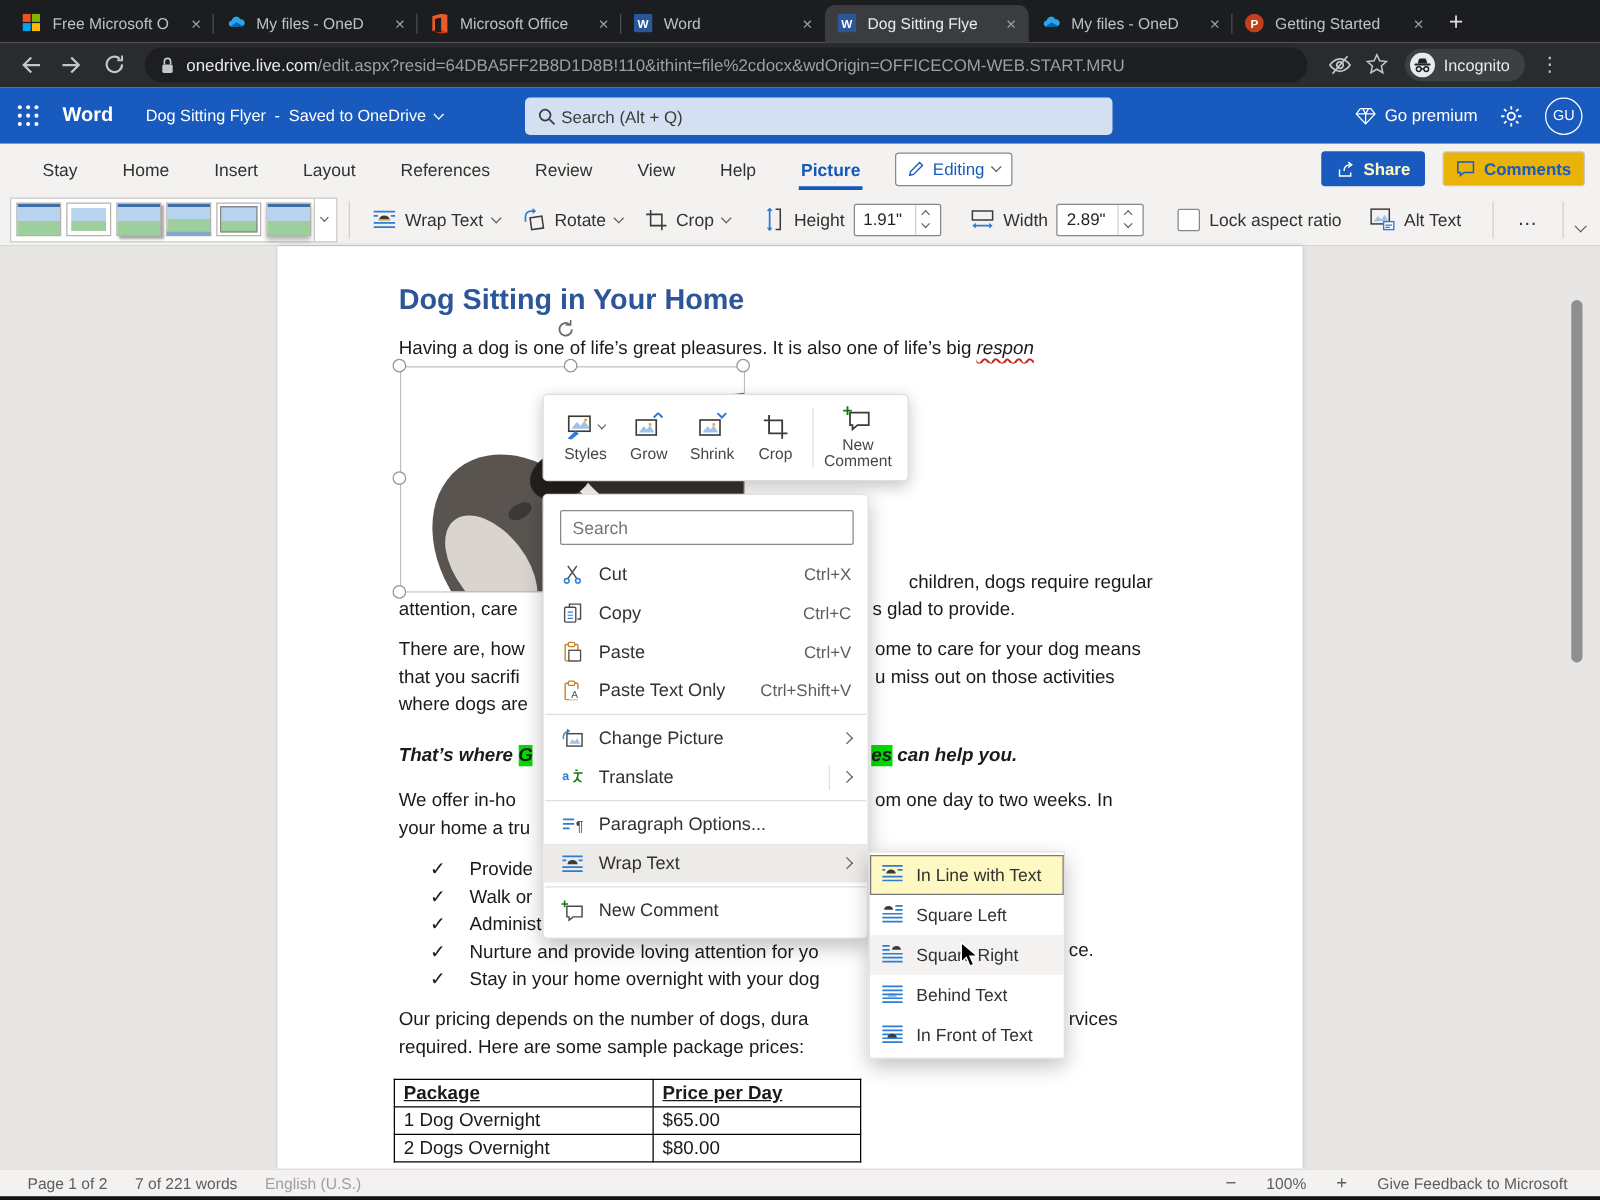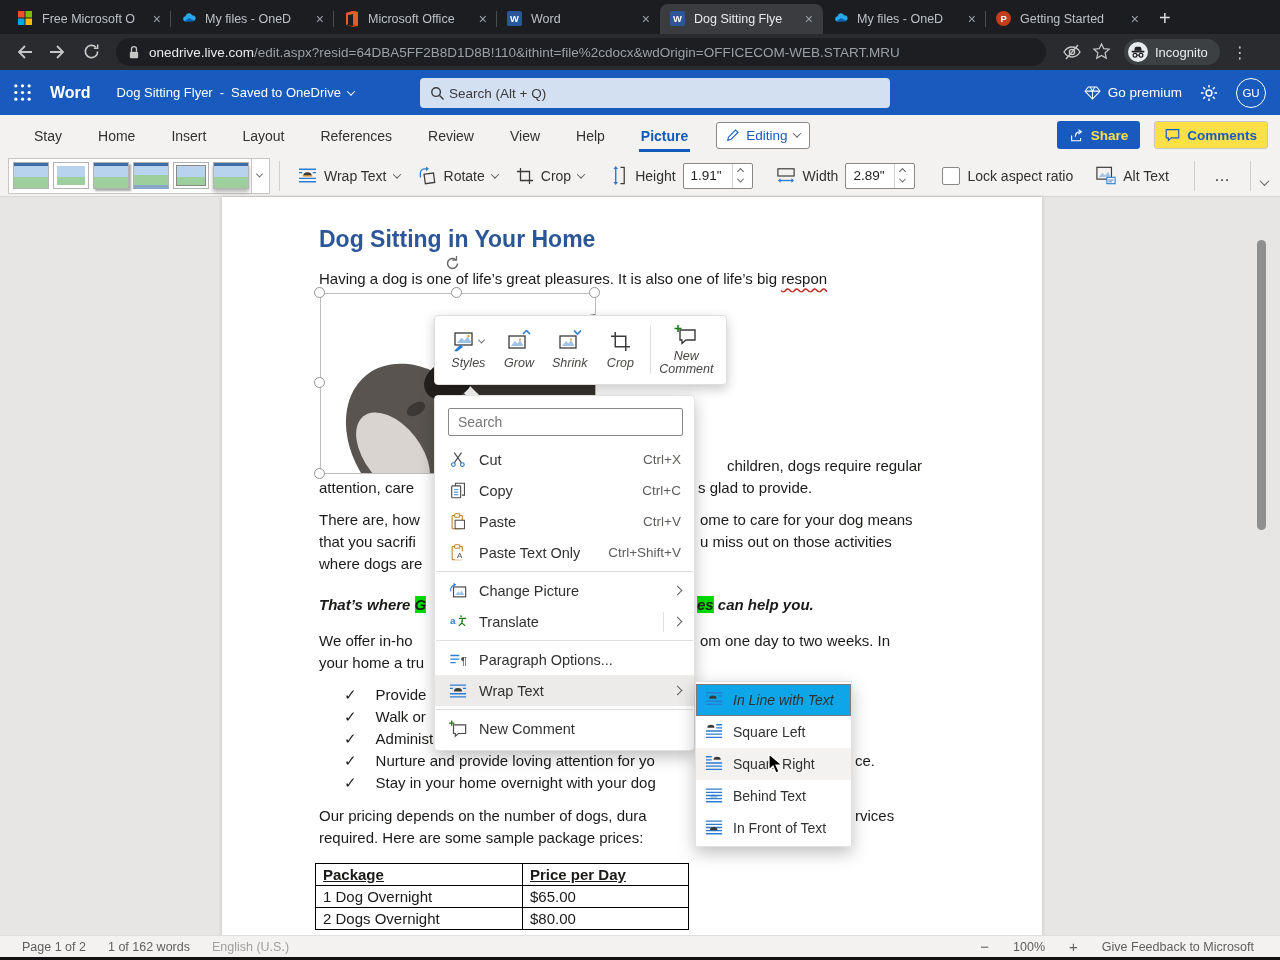--- a/index.html
+++ b/index.html
@@ -39,22 +39,22 @@
   .avatar { width:30px; height:30px; border-radius:50%; border:1.5px solid #fff; display:flex; align-items:center; justify-content:center; font-size:11.5px; }
 
   
   .ribbontabs { left:0; top:115px; width:1280px; height:40px; background:#f3f2f1; display:flex; align-items:center; font-size:14px; color:#323130; }
   .rtab { padding:10px 2px 8px; margin-left:32px; position:relative; }
   .rtab:first-child { margin-left:32px; }
   .rtab.active { color:#1159ba; font-weight:700; }
   .rtab.active::after { content:""; position:absolute; left:0; right:0; bottom:0; height:3px; background:#1159ba; }
   .editbtn { margin-left:26px; height:27px; border:1px solid #8a8886; border-radius:3px; background:#fff; display:flex; align-items:center; gap:6px; padding:0 9px; font-size:13.5px; color:#185abd; }
   .rtright { position:absolute; right:12px; top:6px; display:flex; gap:14px; }
-  .sharebtn { height:28px; background:#185abd; color:#fde047; border-radius:3px; display:flex; align-items:center; gap:7px; padding:0 12px; font-size:13.5px; font-weight:700;text-align:center; }
-  .commentsbtn { height:28px; background:#fde047; border:1px solid #c8c6c4; color:#185abd; border-radius:3px; display:flex; align-items:center; gap:7px; padding:0 10px; font-size:13.5px; font-weight:700; }
+  .sharebtn { height:28px; background:#185abd; color:#fef9c3; border-radius:3px; display:flex; align-items:center; gap:7px; padding:0 12px; font-size:13.5px; font-weight:700;text-align:center; }
+  .commentsbtn { height:28px; background:#eab308; border:1px solid #c8c6c4; color:#185abd; border-radius:3px; display:flex; align-items:center; gap:7px; padding:0 10px; font-size:13.5px; font-weight:700; }
 
   .ribbonrow { left:0; top:155px; width:1280px; height:42px; background:#f3f2f1; border-bottom:1px solid #d8d6d4; display:flex; align-items:center; color:#323130; font-size:14px; }
   .gallery { margin-left:8px; height:36px; background:#fff; border:1px solid #c8c6c4; display:flex; align-items:center; padding:0 2px; }
   .thumb { width:36px; height:27px; margin:0 2px; background:linear-gradient(#3c6ea5 0 12%, #b7d3ee 12% 55%, #9ccf9c 55% 100%); border:1px solid #b5b3b1; }
   .thumb.t2 { padding:3px; background-clip:content-box; background-color:#fff; }
   .thumb.t3 { box-shadow:2px 2px 2px rgba(0,0,0,.35); }
   .thumb.t4 { border-bottom:4px solid #86a8c8; }
   .thumb.t5 { outline:1px solid #8a8886; outline-offset:-4px; background-clip:content-box; padding:2px; background-color:#fff; }
   .thumb.t6 { box-shadow:0 3px 4px rgba(0,0,0,.3); }
   .galarrow { width:16px; height:34px; border-left:1px solid #c8c6c4; display:flex; align-items:center; justify-content:center; }
@@ -71,52 +71,52 @@
   .chev.w { border-color:#fff; }
   .ellipsis { font-size:16px; color:#323130; letter-spacing:1px; margin:0 10px; }
 
   
   .canvas { left:0; top:197px; width:1280px; height:738px; background:#e8e6e4; }
   .page { position:absolute; left:222px; top:0; width:820px; height:738px; background:#fff; box-shadow:0 0 4px rgba(0,0,0,.18); }
   .dt { position:absolute; font-size:15px; color:#1b1a19; white-space:pre; z-index:1; }
   .dh1 { font-size:23px; font-weight:700; color:#2c5697; }
   .bi { font-weight:700; font-style:italic; }
   .hl { background:#00dc00; }
-  .sq { text-decoration:underline; text-decoration-style:wavy; text-decoration-color:#c42b1f; text-underline-offset:3px; }
+  .sq { text-decoration:underline; text-decoration-style:wavy; text-decoration-color:#c42b1f; text-underline-offset:3px;font-style:italic; }
   .check { color:#1b1a19; }
   .selrect { left:320px; top:293px; width:276px; height:181px; border:1px solid #bdbdbd; z-index:2; overflow:hidden; background:#fff; }
   .hnd { position:absolute; width:11px; height:11px; border-radius:50%; background:#fff; border:1.5px solid #949494; z-index:3; }
   .doctable { position:absolute; left:315px; top:863px; border-collapse:collapse; z-index:1; font-size:15px; color:#1b1a19; }
   .doctable td, .doctable th { border:1px solid #000; text-align:left; font-weight:400; padding:1px 7px; height:22px; }
   .doctable th { font-weight:700;text-decoration:underline; }
   .col-pkg { width:207px; } .col-price { width:166px; }
   .scrollthumb { left:1257px; top:240px; width:9px; height:290px; background:#8f8f8f; border-radius:5px; z-index:1; }
 
   
   .floattb { left:434px; top:315px; width:293px; height:70px; background:#fff; border:1px solid #e0dedc; border-radius:4px; box-shadow:0 4px 12px rgba(0,0,0,.22); z-index:5; display:flex; align-items:center; padding:0 8px; }
-  .ftitem { display:flex; flex-direction:column; align-items:center; gap:4px; font-size:12.5px; color:#484644; width:56px;font-style:italic; }
+  .ftitem { display:flex; flex-direction:column; align-items:center; gap:4px; font-size:12.5px; color:#484644; width:56px; }
   .ftdiv { width:1px; height:48px; background:#e1dfdd; margin:0 4px; }
 
   
   .ctxmenu { left:434px; top:395px; width:261px; background:#fff; border:1px solid #e3e1df; border-radius:4px; box-shadow:0 6px 16px rgba(0,0,0,.25); z-index:6; padding-bottom:6px; }
   .ctxsearch { margin:12px 13px 8px; width:235px; height:28px; border:1px solid #8a8886; border-radius:2px; display:flex; align-items:center; }
   .ctxsearch input { border:none; outline:none; width:210px; font-size:14px; padding-left:9px; color:#323130; background:transparent; font-family:"Liberation Sans",sans-serif; }
   .ctxsearch input::placeholder { color:#767675; opacity:1; }
   .mi { height:31px; display:flex; align-items:center; padding:0 13px; }
   .mi.hilite { background:#edebe9; }
   .mi-ic { width:20px; height:20px; flex:none; display:flex; align-items:center; justify-content:center; }
   .mi-label { font-size:14.5px; color:#323130; margin-left:11px; flex:1; white-space:nowrap; }
   .mi-short { font-size:13.5px; color:#605e5c; }
   .mi-sep { height:1px; background:#e1dfdd; margin:3px 1px; }
   .mi-vline { width:1px; height:20px; background:#e1dfdd; margin-right:10px; }
 
   
   .submenu { left:695px; top:681px; width:157px; background:#fff; border:1px solid #e3e1df; box-shadow:0 6px 16px rgba(0,0,0,.25); z-index:7; padding:2px 0; }
   .smi { height:32px; display:flex; align-items:center; padding:0 9px; font-size:14px; color:#323130; gap:10px; }
-  .smi.sel { background:#0ea5e9; outline:1px solid #7a7a7a; outline-offset:-1px;font-style:italic; }
+  .smi.sel { background:#fef9c3; outline:1px solid #7a7a7a; outline-offset:-1px; }
   .smi.hov { background:#f3f2f1; }
   .smi svg { flex:none; }
 
   
   .statusbar { left:0; top:935px; width:1280px; height:22px; background:#f3f2f1; border-top:1px solid #e1dfdd; display:flex; align-items:center; font-size:12.5px; color:#605e5c; }
   .sb-item { margin-left:22px; }
   .sb-lang { color:#a19f9d; }
   .sb-right { position:absolute; right:0; display:flex; align-items:center; }
   .bottomedge { left:0; top:957px; width:1280px; height:3px; background:#121212; z-index:10; }
 
@@ -711,21 +711,21 @@
       <span>In Front of Text</span>
     </div>
   </div>
 
   <span class="abs cursor" style="left:768px;top:753px"><svg width="16" height="22" viewBox="0 0 16 22">
         <path d="M1 1l0 16 4-4 3 7 3-1.4-3-6.6 6 0z" fill="#000" stroke="#fff" stroke-width="1.2"></path>
       </svg></span>
 
   <div class="abs statusbar">
     <span class="sb-item">Page 1 of 2</span>
-    <span class="sb-item">1 of 162 words</span>
+    <span class="sb-item">7 of 221 words</span>
     <span class="sb-item sb-lang">English (U.S.)</span>
     <div class="sb-right">
       <span style="margin-right:24px;font-size:15px">−</span>
       <span>100%</span>
       <span style="margin:0 24px;font-size:15px">+</span>
       <span style="margin-right:26px">Give Feedback to Microsoft</span>
     </div>
   </div>
   <div class="abs bottomedge"></div>
 

